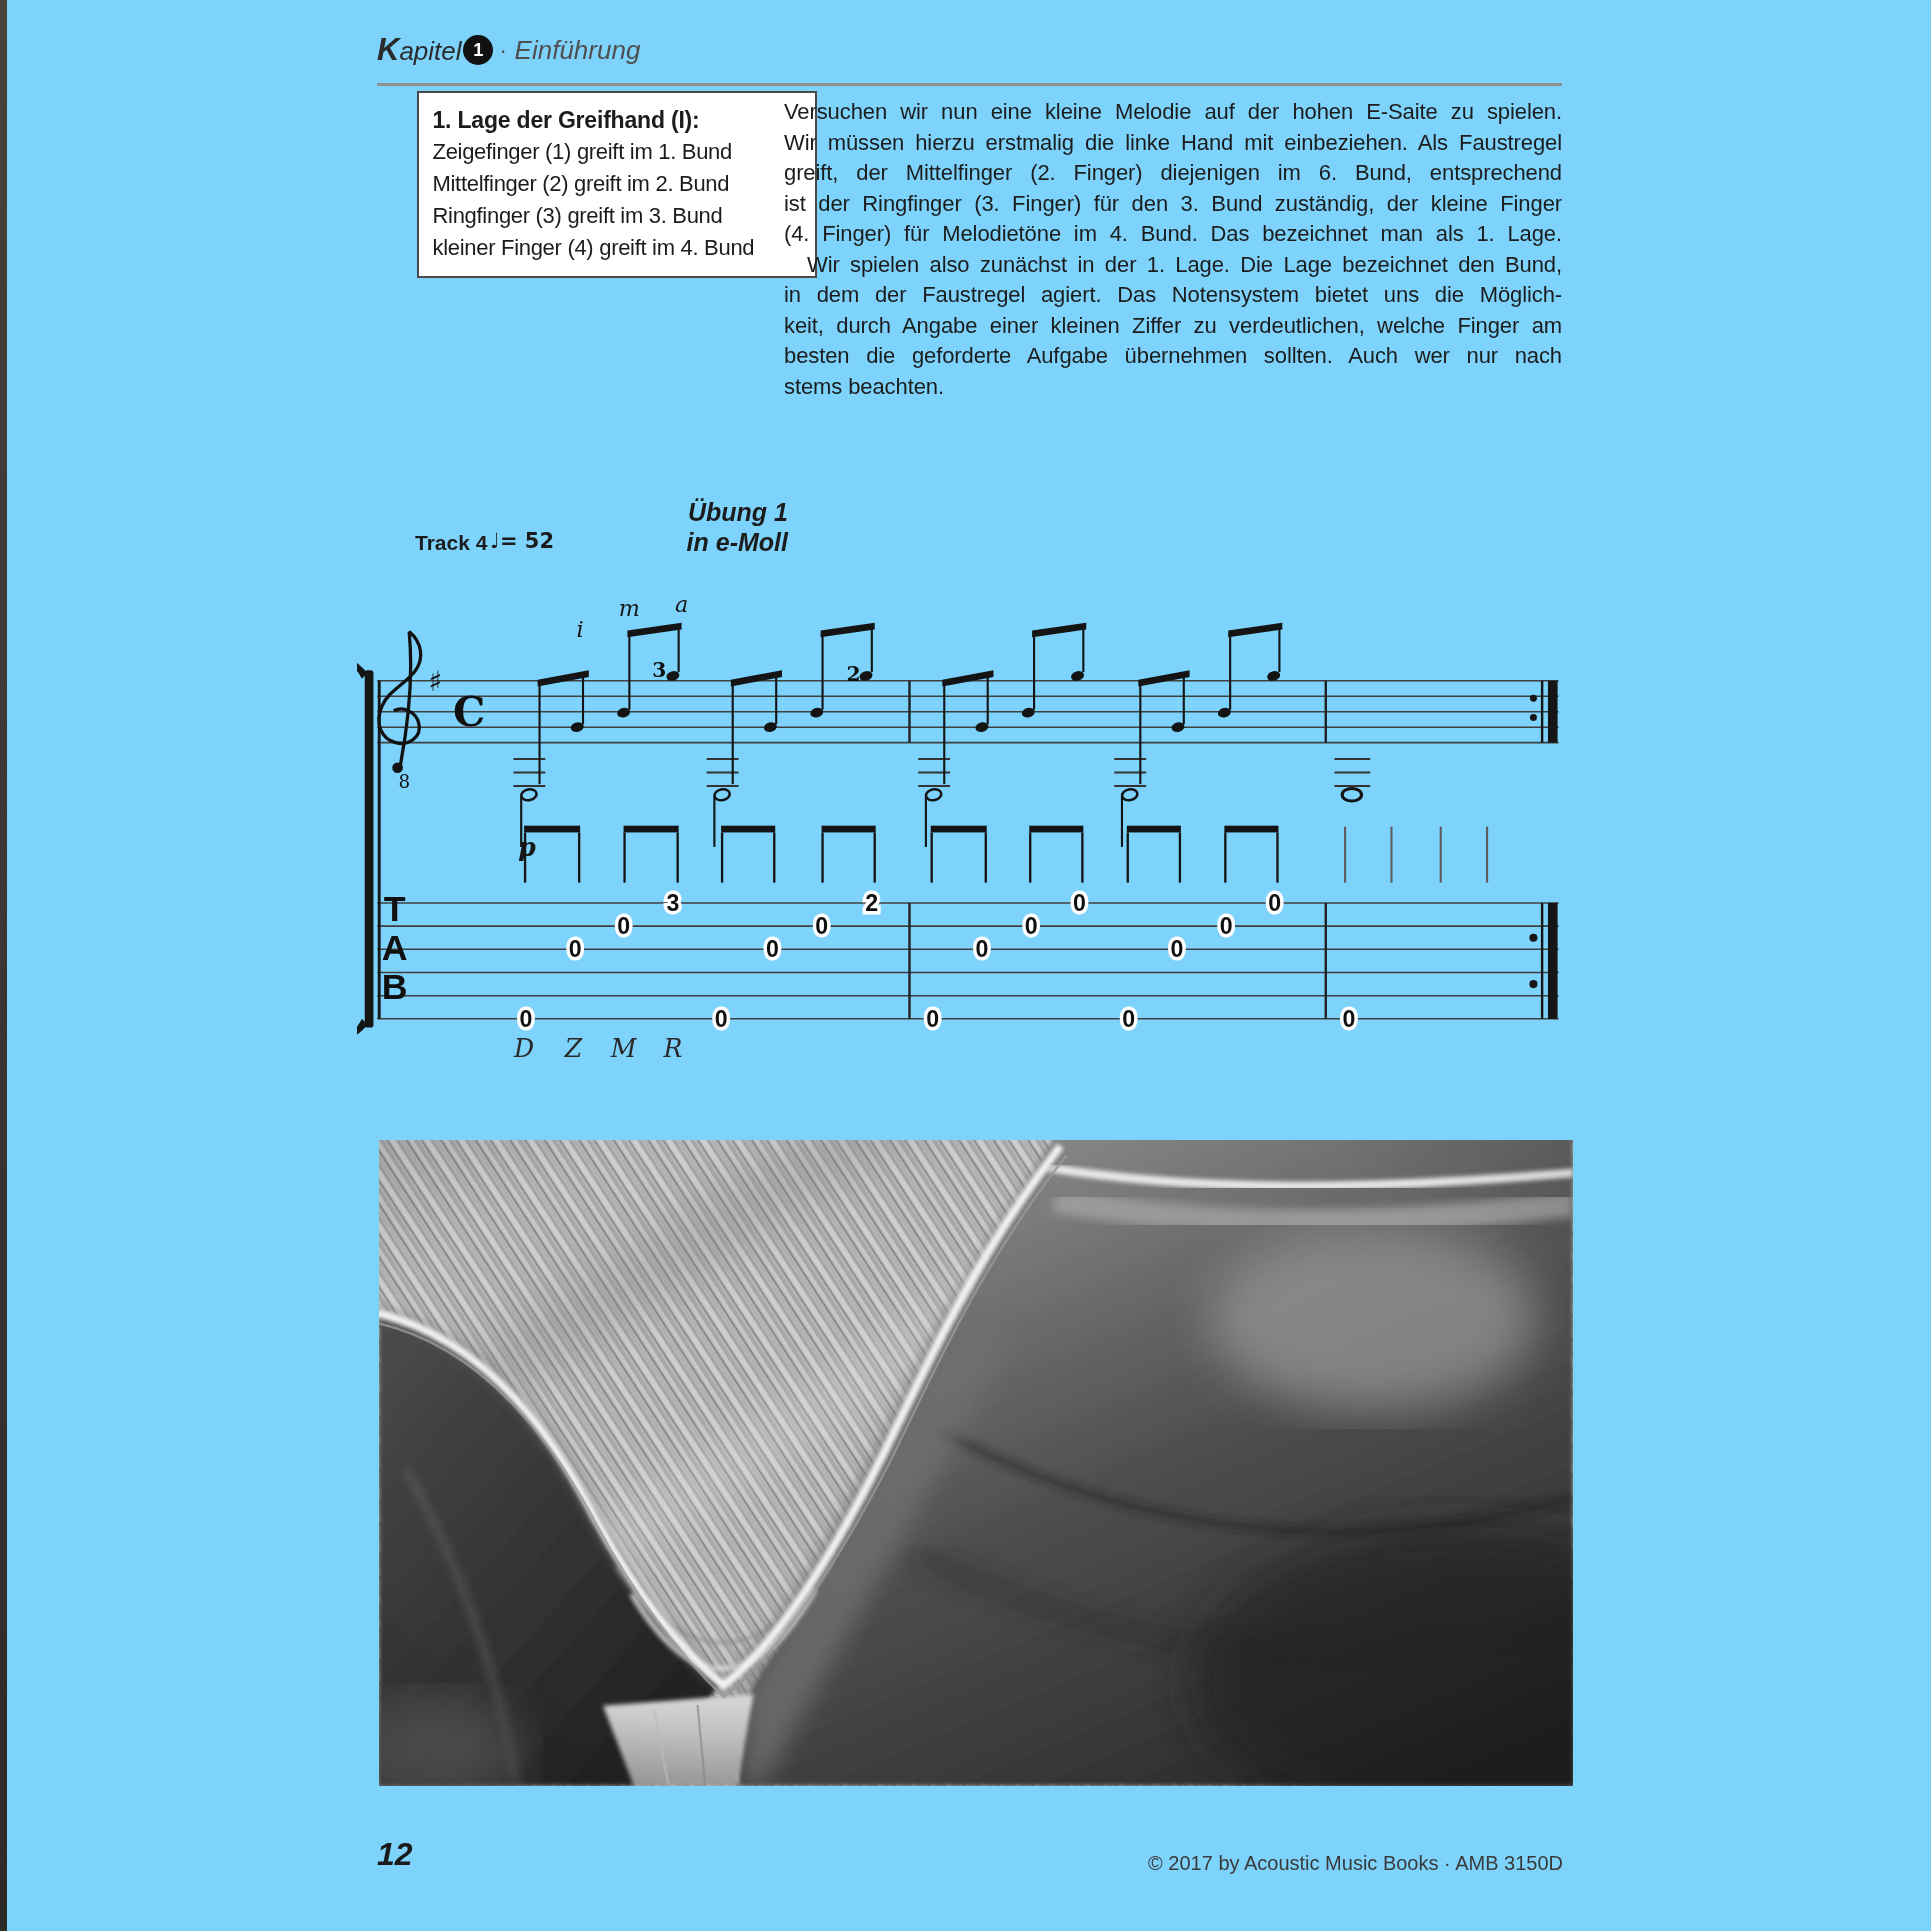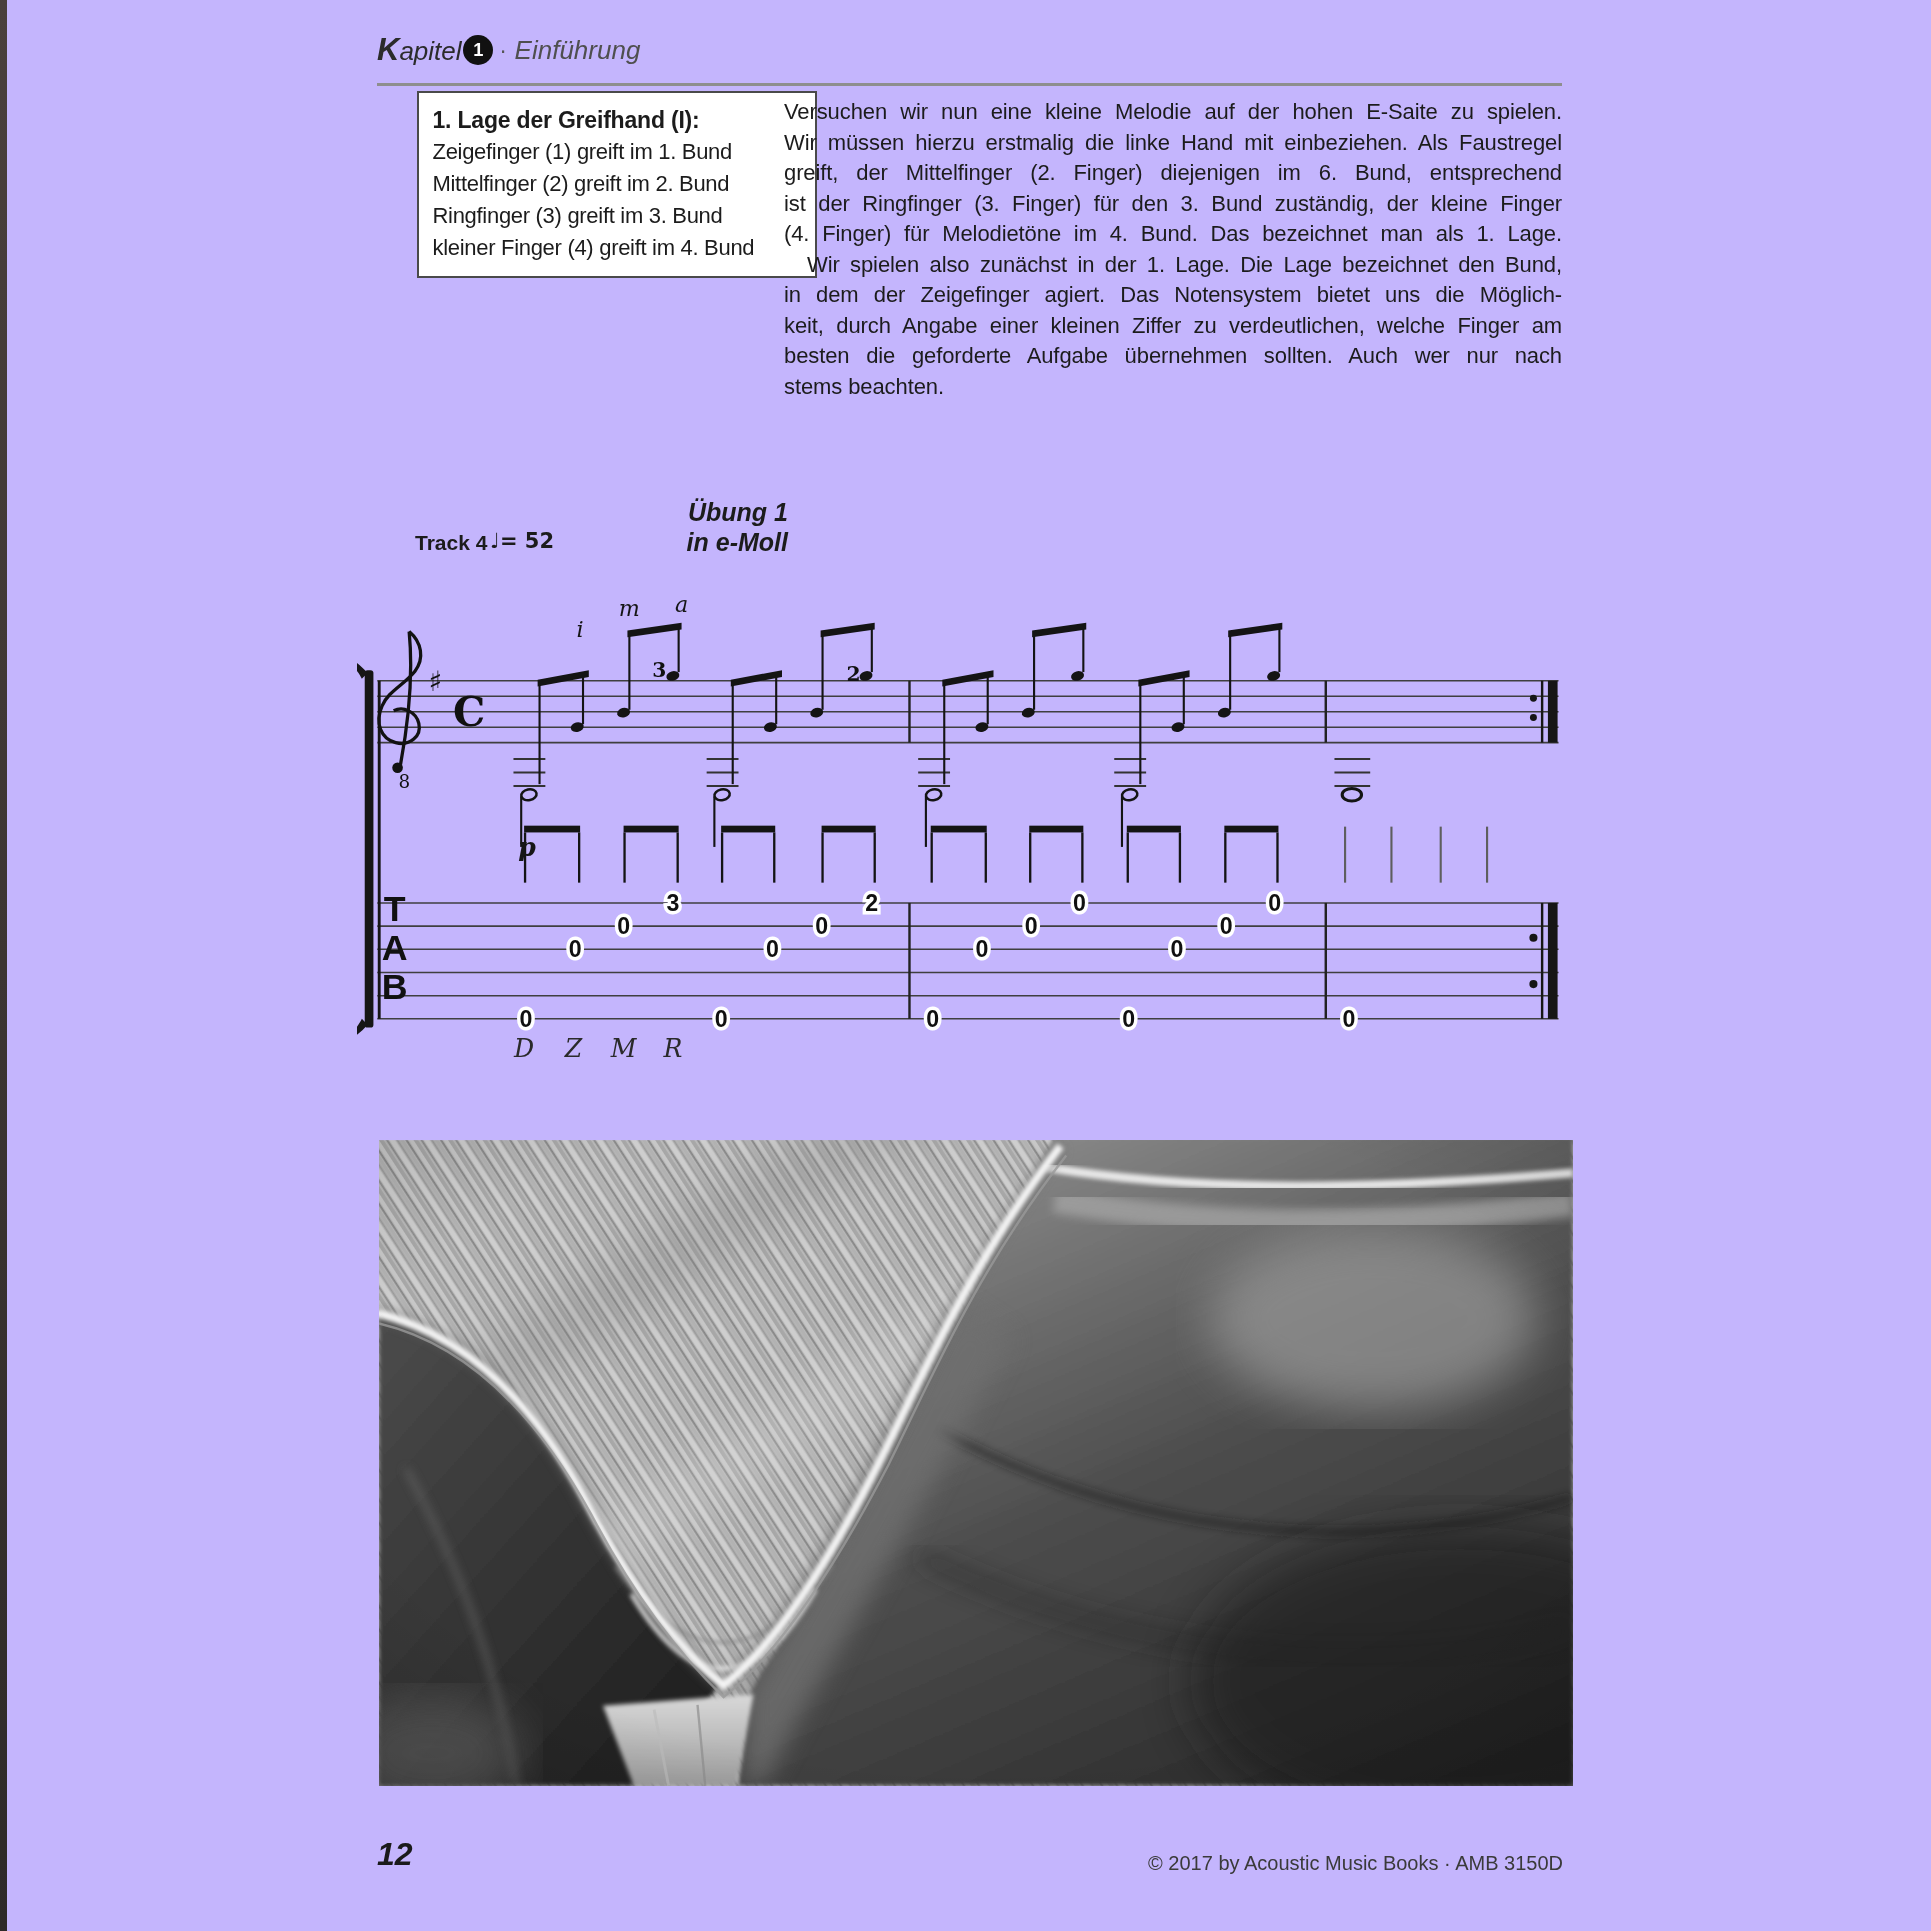--- a/index.html
+++ b/index.html
@@ -1,16 +1,16 @@
 <!DOCTYPE html>
 <html><head>
 <meta charset="utf-8">
 <style>
   html,body{margin:0;padding:0;background:#e8e8e8;}
-  .page{position:relative;width:1931px;height:1931px;background:#c4b5fd;overflow:hidden;
+  .page{position:relative;width:1931px;height:1931px;background:#7dd3fc;overflow:hidden;
         font-family:"Liberation Sans",sans-serif;color:#1c1c1c;}
   .spine-strip{position:absolute;left:0;top:0;width:6.8px;height:1931px;
                background:linear-gradient(180deg,#4a403c,#2e2a28);}
   
   .header{position:absolute;left:377px;top:29px;height:42px;display:flex;align-items:center;}
   .chap-word{font-style:italic;font-size:26px;color:#2b2b2b;}
   .chap-word b{font-size:31px;font-weight:bold;}
   .chap-circle{display:inline-flex;align-items:center;justify-content:center;
                width:30px;height:30px;border-radius:50%;background:#111;color:#fff;
                font-weight:bold;font-size:18.3px;margin:0 5.8px 0 1.9px;}
@@ -82,21 +82,21 @@
   <div class="body-col">
     <div class="para1">
         <div class="line">Versuchen wir nun eine kleine Melodie auf der hohen E-Saite zu spielen.</div>
         <div class="line">Wir müssen hierzu erstmalig die linke Hand mit einbeziehen. Als Faustregel</div>
         <div class="line">greift, der Mittelfinger (2. Finger) diejenigen im 6. Bund, entsprechend</div>
         <div class="line">ist der Ringfinger (3. Finger) für den 3. Bund zuständig, der kleine Finger</div>
         <div class="line">(4. Finger) für Melodietöne im 4. Bund. Das bezeichnet man als 1. Lage.</div>
       </div>
     <div class="para2">
         <div class="line">Wir spielen also zunächst in der 1. Lage. Die Lage bezeichnet den Bund,</div>
-        <div class="line">in dem der Zeigefinger agiert. Das Notensystem bietet uns die Möglich-</div>
+        <div class="line">in dem der Faustregel agiert. Das Notensystem bietet uns die Möglich-</div>
         <div class="line">keit, durch Angabe einer kleinen Ziffer zu verdeutlichen, welche Finger am</div>
         <div class="line">besten die geforderte Aufgabe übernehmen sollten. Auch wer nur nach</div>
         <div class="line">stems beachten.</div>
       </div>
   </div>
 
   <div class="track-label">Track 4</div>
   <div class="tempo-label">♩= 52</div>
   <div class="ex-title">
     <div>Übung 1</div>

